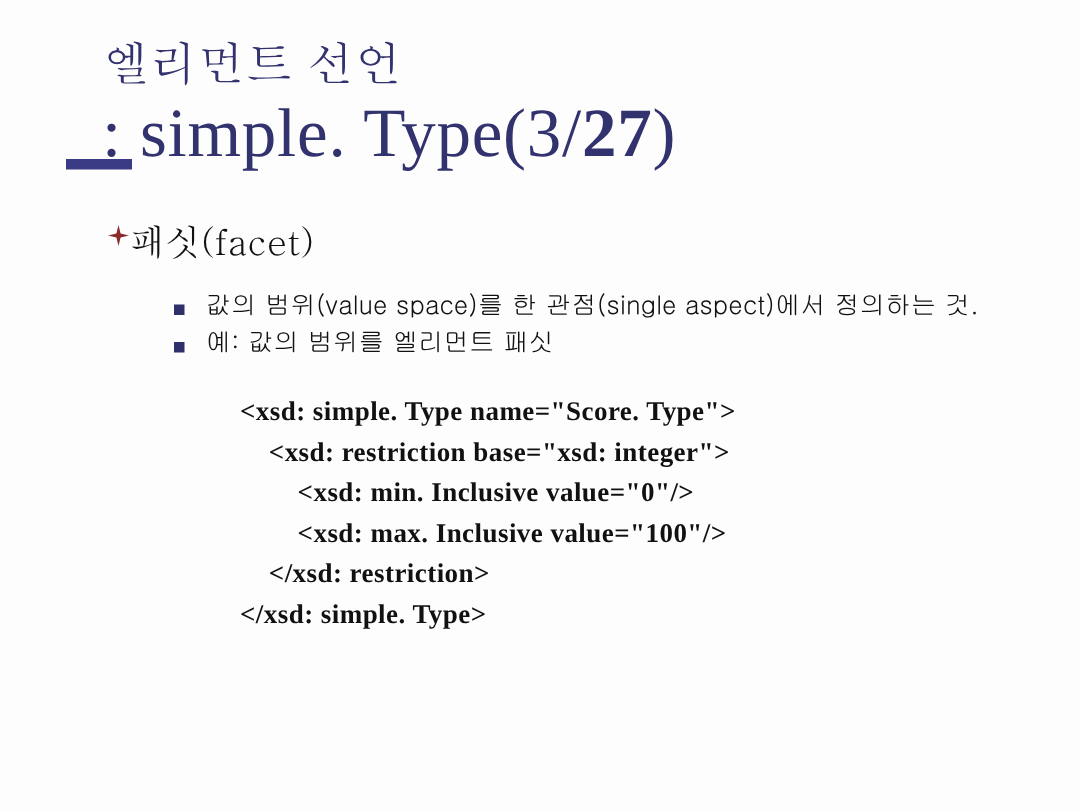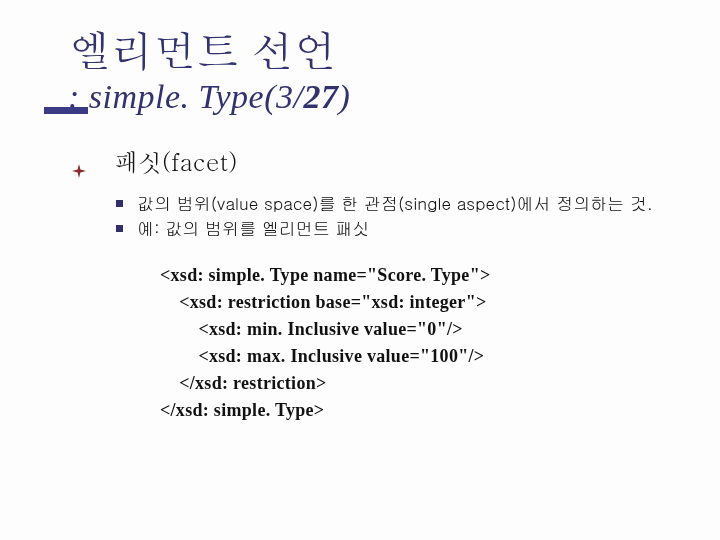--- a/index.html
+++ b/index.html
@@ -12,48 +12,47 @@
     overflow: hidden;
   }
   .slide {
     padding: 18px 40px 0 68px;
   }
   .title-wrap {
     position: relative;
     margin-bottom: 28px;
   }
   .title-line1 {
-    font-size: 42px;
+    font-size: 31px;
     color: #32326f;
     letter-spacing: 1px;
   }
   .title-line2 {
-    font-size: 34px;
+    font-size: 46px;
     color: #32326f;
     letter-spacing: 0.5px;
-    font-style: italic;
   }
   .title-line2 .bold {
     font-weight: 700;
   }
   .title-underline {
     position: absolute;
     left: -24px;
     bottom: 2px;
     width: 44px;
     height: 7px;
     background: #3a3a85;
   }
   .content {
     padding-left: 4px;
   }
   .lvl1 {
     display: flex;
-    align-items: flex-end;
-    gap: 28px;
+    align-items: flex-start;
+    gap: 0;
     margin-bottom: 14px;
   }
   .bullet-red {
     width: 12px;
     height: 12px;
     margin-top: 7px;
     background: #8a2a2a;
     position: relative;
     flex: 0 0 auto;
     transform: rotate(0deg);
@@ -71,21 +70,21 @@
   .lvl1-text {
     font-size: 24px;
     color: #111;
     font-family: "Batang", "Times New Roman", serif;
   }
   .lvl2-wrap {
     padding-left: 44px;
   }
   .lvl2 {
     display: flex;
-    align-items: flex-start;
+    align-items: center;
     gap: 14px;
     margin-bottom: 2px;
   }
   .bullet-sq {
     width: 7px;
     height: 7px;
     background: #2f2f6b;
     margin-top: 8px;
     flex: 0 0 auto;
   }

